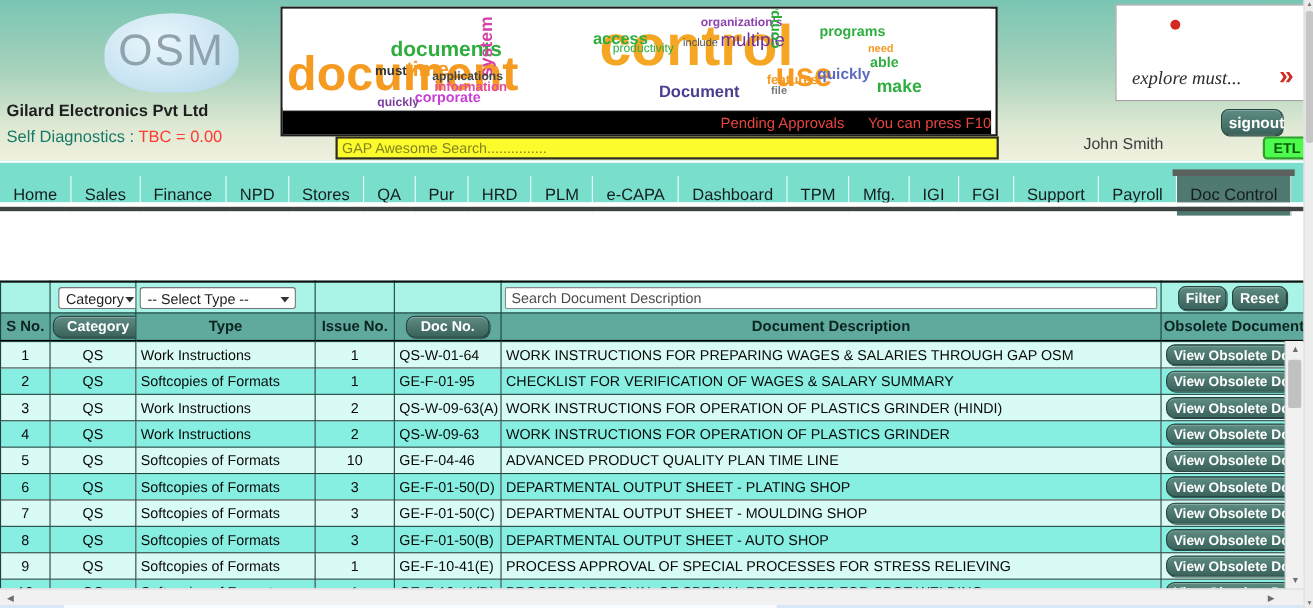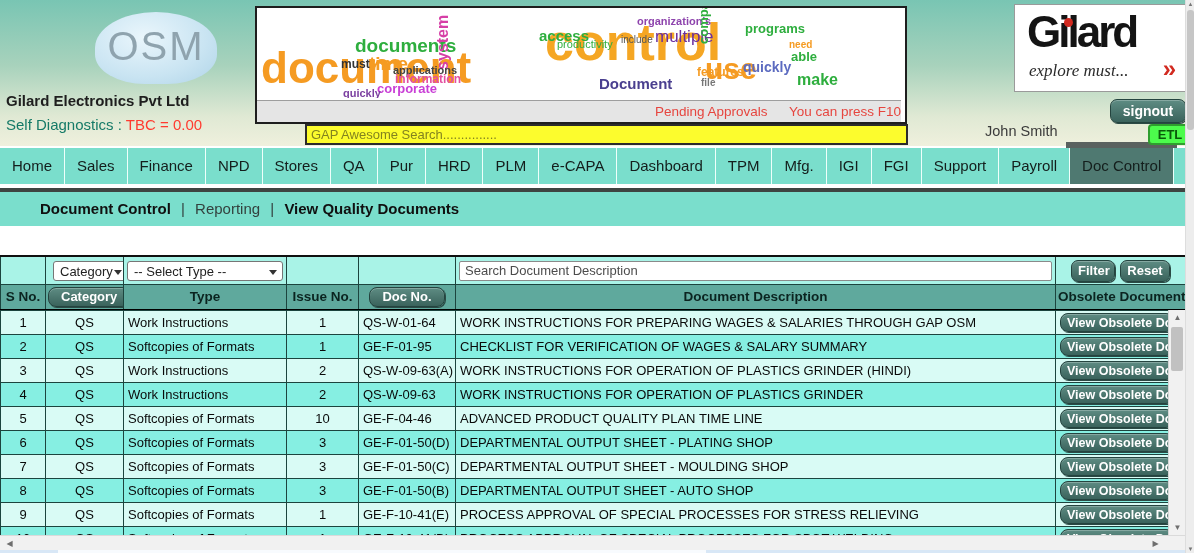--- a/index.html
+++ b/index.html
@@ -19,65 +19,65 @@
   #cloud .osm-text{position:absolute;left:0;right:0;top:12px;text-align:center;color:#8FA3AE;font-size:40px;font-weight:400;letter-spacing:2px;}
   #company-name{position:absolute;left:6px;top:92px;font-size:15px;font-weight:bold;color:#1E1E1E;}
   #diag{position:absolute;left:6px;top:116px;font-size:15px;}
   #diag .diag-label{color:#157A67;}
   #diag .diag-value{color:#FF3B30;}
 
   
   #wc-panel{position:absolute;left:255px;top:6px;width:648px;height:114px;background:#fff;border:2px solid #1E1E1E;z-index:3;}
   #wordcloud{position:absolute;left:0;top:0;width:644px;height:90px;overflow:hidden;background:#fff;}
   .wc-word{position:absolute;white-space:nowrap;line-height:1;}
-  #ticker{position:absolute;left:0;bottom:0;width:644px;height:21px;background:#e5e5e5;border-top:1px solid #9E9E9E;overflow:hidden;}
+  #ticker{position:absolute;left:0;bottom:0;width:644px;height:21px;background:#000000;border-top:1px solid #9E9E9E;overflow:hidden;}
   #ticker span{position:absolute;top:3px;font-size:13.5px;color:#E6453F;white-space:nowrap;}
   #ticker .t1{left:398px;} #ticker .t2{left:532px;}
 
   
   #gap-search{position:absolute;left:305px;top:124px;width:591px;height:17px;background:#FCFC2D;border:2px solid #2B2B2B;font-size:13px;color:#6E6E1E;padding:0 4px;outline:none;z-index:4;font-family:"Liberation Sans",sans-serif;}
   #gap-search::placeholder{color:#83831F;opacity:1;}
 
   
   #brand-box{position:absolute;left:1014px;top:4px;width:171px;height:86px;background:#fff;border:1px solid #9a9a9a;z-index:3;}
   #brand-name{position:absolute;left:12px;top:2px;font-size:44px;font-weight:bold;color:#141414;letter-spacing:-3px;}
   #brand-idot{position:absolute;left:49px;top:13px;width:9px;height:9px;background:#D22A20;border-radius:50%;}
   #brand-tagline{position:absolute;left:14px;top:56px;font-size:17px;font-style:italic;color:#2B2B2B;font-family:"Liberation Serif",serif;}
   #brand-chevrons{position:absolute;right:10px;top:50px;font-size:24px;font-weight:bold;color:#D22A20;}
 
   .btn-teal{background:linear-gradient(to bottom,#5E8C83,#3A635C);border:1px solid #24443F;border-radius:7px;color:#fff;font-weight:bold;font-family:"Liberation Sans",sans-serif;box-shadow:inset 0 1px 0 rgba(255,255,255,.25),1px 1px 0 #2B4A45;cursor:pointer;}
-  #signout-btn{position:absolute;left:1110px;top:99px;width:76px;height:24px;font-size:14px;z-index:4;}
+  #signout-btn{position:absolute;left:1110px;top:99px;width:56px;height:24px;font-size:14px;z-index:4;}
   #user-name{position:absolute;left:985px;top:123px;font-size:14.5px;color:#3A3A3A;z-index:4;}
   #etl-btn{position:absolute;left:1148px;top:124px;width:44px;height:21px;background:#4CFB4C;border:2px solid #2F9E2F;border-radius:4px;color:#0A5A0A;font-weight:bold;font-size:13px;z-index:4;cursor:pointer;font-family:"Liberation Sans",sans-serif;}
 
   
   #nav{position:absolute;left:0;top:146px;width:1194px;height:36px;background:#7ADECC;border-top:2px solid #FFFFFF;white-space:nowrap;}
   .nav-item{display:inline-block;height:36px;line-height:36px;padding:0 12px;font-size:15px;color:#141E1C;border-right:1px solid #EFFFFB;cursor:pointer;position:relative;}
-  .nav-item.active{background:#4F7971;}
+  .nav-item.active{background:#4F7971;margin-top:12px;}
   .nav-item.active::before{content:"";position:absolute;left:-4px;right:-4px;top:-6px;height:6px;background:#5A615F;}
 
   #nav-gap{position:absolute;left:0;top:184px;width:1194px;height:4px;background:#fff;}
   #dark-line{position:absolute;left:0;top:188px;width:1194px;height:4px;background:#3E4441;}
   #breadcrumb{position:absolute;left:0;top:192px;width:1194px;height:34px;background:#7ADECC;line-height:34px;font-size:15px;padding-left:40px;box-sizing:border-box;}
   #breadcrumb .bc-strong{font-weight:bold;color:#101010;}
   #breadcrumb .bc-mid{color:#33413E;}
   #breadcrumb .bc-sep{color:#33413E;margin:0 6px;}
 
   
   #page-title{position:absolute;left:0;top:233px;width:1185px;text-align:center;font-size:15px;font-weight:bold;color:#000;}
 
   table{border-collapse:collapse;table-layout:fixed;}
   td,th{border:1px solid #1C443E;overflow:hidden;white-space:nowrap;box-sizing:border-box;}
 
   #filter-table{position:absolute;left:0;top:255px;width:1185px;height:29px;background:#A9F3E7;border-top:2px solid #101010;}
   #filter-table td{height:29px;padding:0 3px;}
   .select-box{display:inline-block;position:relative;background:#fff;border:1px solid #767676;border-radius:3px;height:20px;line-height:20px;font-size:13px;color:#222;padding:0 18px 0 6px;vertical-align:middle;cursor:pointer;box-sizing:border-box;}
   .select-arrow{position:absolute;right:5px;top:8px;width:0;height:0;border-left:4px solid transparent;border-right:4px solid transparent;border-top:5px solid #333;}
   #category-select{width:75px;margin-left:4px;}
-  #type-select{width:156px;}
+  #type-select{width:142px;}
   #desc-search{width:100%;height:20px;border:1px solid #8A8A8A;border-radius:2px;font-size:13px;color:#222;padding:0 5px;box-sizing:border-box;outline:none;font-family:"Liberation Sans",sans-serif;}
   #desc-search::placeholder{color:#4c4c4c;opacity:1;}
   .btn-filter{width:44px;height:22px;font-size:13px;margin-right:5px;}
   .btn-reset{width:50px;height:22px;font-size:13px;}
 
   #header-table{position:absolute;left:0;top:284px;width:1185px;background:#5FA99D;padding-left:48px;}
   #header-table th{height:25px;font-size:13.5px;font-weight:bold;color:#0B2420;border-bottom:2px solid #000;padding:0 2px;}
   .btn-colsort{height:20px;font-size:13px;padding:0 12px;border-radius:8px;}
 
   #body-wrap{position:absolute;left:0;top:310px;width:1185px;height:225px;overflow:hidden;}
@@ -150,42 +150,34 @@
         </div>
       <div id="ticker">
         <span class="t1">Pending Approvals</span>
         <span class="t2">You can press F10 key to R</span>
       </div>
     </div>
 
     <input id="gap-search" type="text" placeholder="GAP Awesome Search..............." style="">
 
     <div id="brand-box">
-      <div id="brand-name">Gilard</div>
       <div id="brand-idot"></div>
       <div id="brand-tagline">explore must...</div>
       <div id="brand-chevrons">»</div>
     </div>
 
     <button id="signout-btn" class="btn-teal">signout</button>
     <div id="user-name">John Smith</div>
     <button id="etl-btn">ETL</button>
   </div>
 
   <div id="nav"><div class="nav-item">Home</div><div class="nav-item">Sales</div><div class="nav-item">Finance</div><div class="nav-item">NPD</div><div class="nav-item">Stores</div><div class="nav-item">QA</div><div class="nav-item">Pur</div><div class="nav-item">HRD</div><div class="nav-item">PLM</div><div class="nav-item">e-CAPA</div><div class="nav-item">Dashboard</div><div class="nav-item">TPM</div><div class="nav-item">Mfg.</div><div class="nav-item">IGI</div><div class="nav-item">FGI</div><div class="nav-item">Support</div><div class="nav-item">Payroll</div><div class="nav-item active">Doc Control</div><div class="nav-item">Toolroom</div></div>
   <div id="nav-gap"></div>
   <div id="dark-line"></div>
 
-  <div id="breadcrumb">
-    <span class="bc-strong">Document Control</span>
-    <span class="bc-sep">|</span>
-    <span class="bc-mid">Reporting</span>
-    <span class="bc-sep">|</span>
-    <span class="bc-strong">View Quality Documents</span>
-  </div>
 
 
   <table id="filter-table">
     <colgroup>
         <col style="width:45px">
         <col style="width:78px">
         <col style="width:163px">
         <col style="width:72px">
         <col style="width:97px">
         <col style="width:600px">

